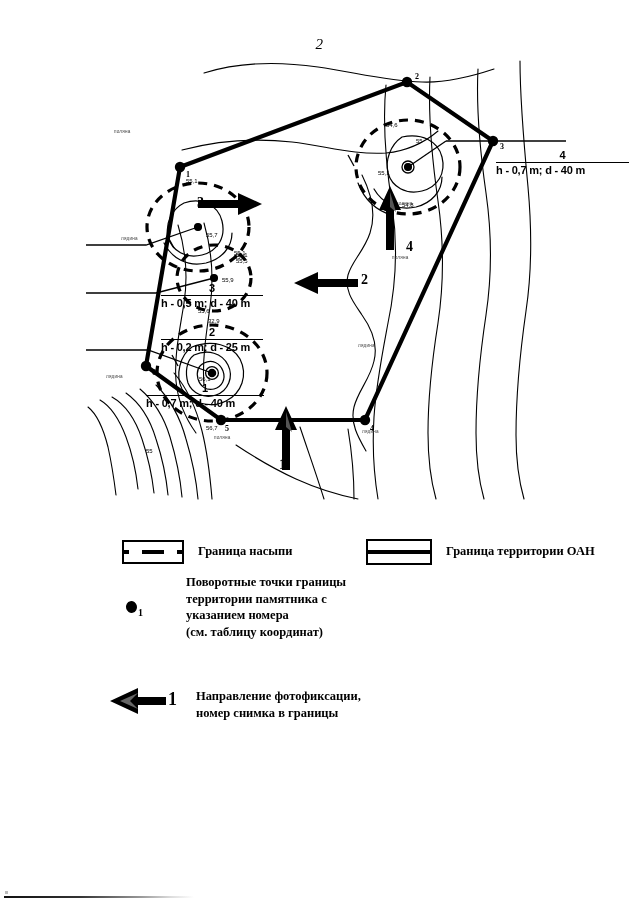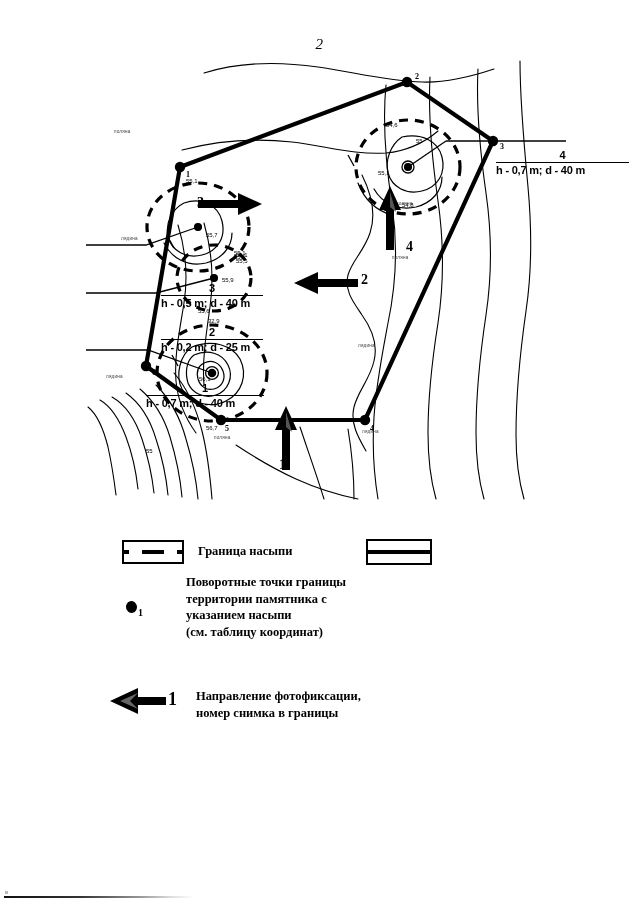--- a/index.html
+++ b/index.html
@@ -422,30 +422,31 @@
         <span class="dash-mid"></span>
         <span class="dash-right"></span>
       </div>
       <div class="legend-text">Граница насыпи</div>
     </div>
 
     <div class="legend-row row-territory">
       <div class="legend-sym-box sym-territory">
         <span class="line-mid"></span>
       </div>
+      <div class="legend-text">Граница территории ОАН</div>
     </div>
 
     <div class="legend-row row-point">
       <div class="sym-point">
         <span class="dot"></span>
         <span class="dot-num">1</span>
       </div>
       <div class="legend-text multi">Поворотные точки границы
 территории памятника с
-указанием насыпи
+указанием номера
 (см. таблицу координат)</div>
     </div>
 
     <div class="legend-row row-arrow">
       <div class="sym-arrow">
         <svg width="62" height="30" viewBox="0 0 62 30" xmlns="http://www.w3.org/2000/svg">
           <path d="M58 11 L30 11 L30 2 L2 15 L30 28 L30 19 L58 19 Z" fill="#000"></path>
           <path d="M30 7 L12 15 L30 23 L22 15 Z" fill="#666"></path>
         </svg>
         <span class="arrow-num">1</span>

